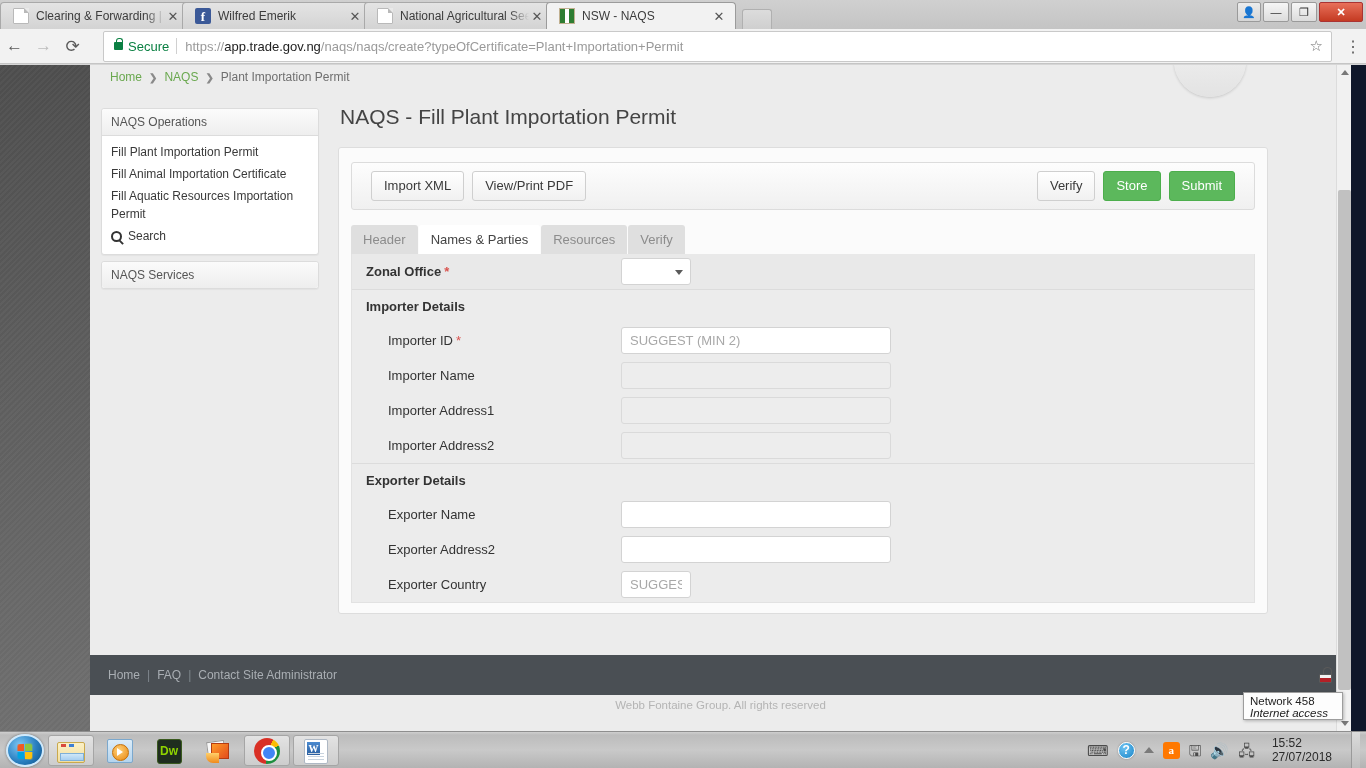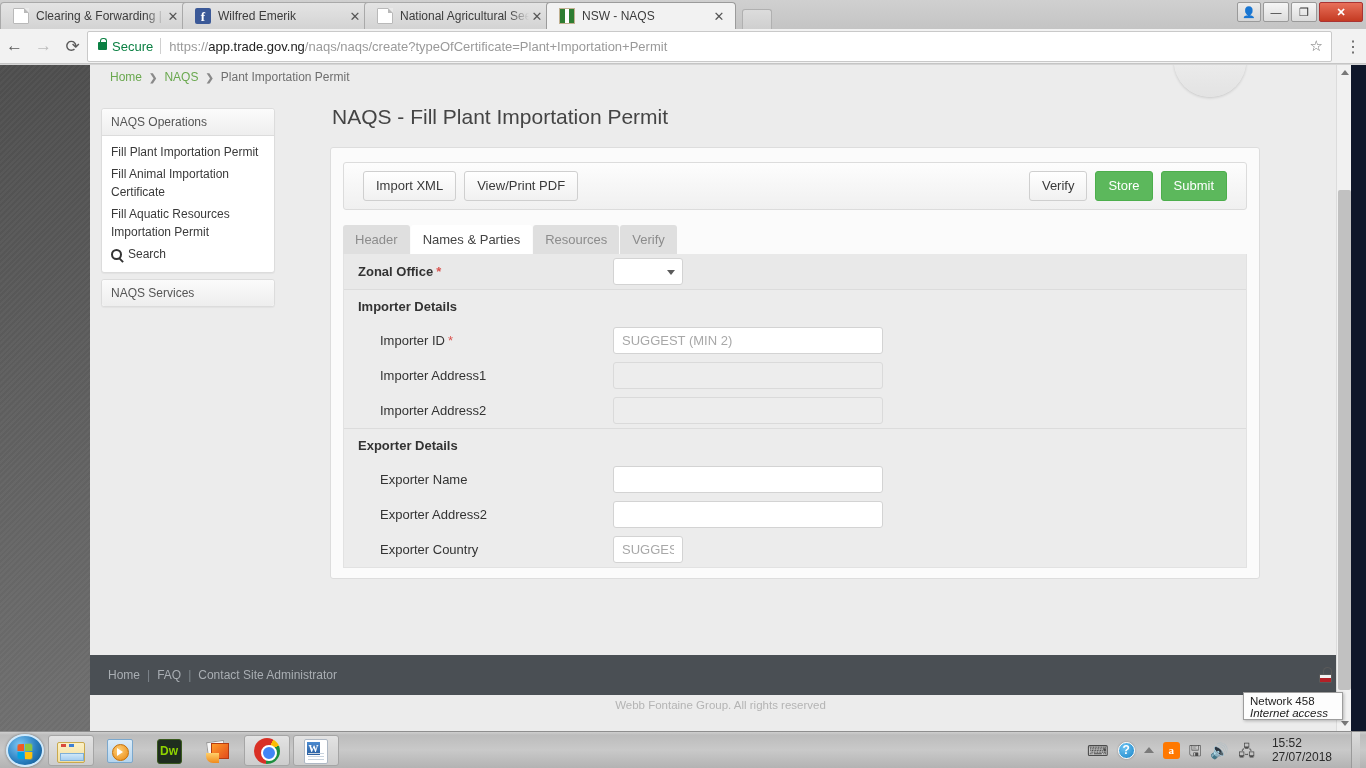--- a/index.html
+++ b/index.html
@@ -91,21 +91,21 @@
     background: #f2f2f2; display: flex; align-items: center;
     border-bottom: 1px solid #c5c5c5;
   }
   .navbtn {
     width: 29px; height: 29px; display: flex; align-items: center;
     justify-content: center; font-size: 17px; color: #5a5a5a;
     cursor: pointer; flex: 0 0 29px;
   }
   .navbtn.dim { color: #bdbdbd; }
   #omnibox {
-    flex: 1 1 auto; height: 31px; margin: 0 8px 0 0;
+    flex: 1 1 auto; height: 31px; margin: 0 8px 0 16px;
     background: #fff; border: 1px solid #c9c9c9; border-radius: 2px;
     display: flex; align-items: center; padding: 0 6px; font-size: 13px;
   }
   #lock {
     width: 9px; height: 8px; background: #0b8043; border-radius: 1px;
     position: relative; margin: 0 5px 0 4px; flex: 0 0 9px;
   }
   #lock::before {
     content: ""; position: absolute; left: 2px; top: -4px;
     width: 5px; height: 5px; border: 1.5px solid #0b8043;
@@ -147,21 +147,21 @@
   
   #breadcrumb {
     position: absolute; left: 20px; top: 5px; font-size: 12px; color: #777;
     display: flex; align-items: center; gap: 7px;
   }
   #breadcrumb a { color: #6aa84f; text-decoration: none; cursor: pointer; }
   #breadcrumb .sep { color: #8a8a8a; font-size: 10px; font-weight: bold; }
   #breadcrumb .cur { color: #6f6f6f; }
 
   
-  #sidebar { position: absolute; left: 11px; top: 43px; width: 174px; }
+  #sidebar { position: absolute; left: 11px; top: 43px; width: 218px; }
   .panel {
     background: #fff; border: 1px solid #dcdcdc; border-radius: 3px;
     margin-bottom: 6px; box-shadow: 0 1px 1px rgba(0,0,0,.04);
   }
   .panel-head {
     background: linear-gradient(#fbfbfb,#eeeeee);
     border-bottom: 1px solid #dcdcdc;
     padding: 6px 9px; font-size: 12px; color: #555;
     border-radius: 3px 3px 0 0;
   }
@@ -175,21 +175,21 @@
   .magnifier {
     width: 11px; height: 11px; border: 2px solid #333; border-radius: 50%;
     position: relative; flex: 0 0 11px; display: inline-block;
   }
   .magnifier::after {
     content: ""; position: absolute; right: -4px; bottom: -3px;
     width: 6px; height: 2px; background: #333; transform: rotate(45deg);
   }
 
   
-  #main { position: absolute; left: 240px; top: 40px; width: 930px; }
+  #main { position: absolute; left: 248px; top: 40px; width: 930px; }
   #page-title { font-size: 21px; color: #444; font-weight: normal; margin: 0 0 18px 2px; }
 
   .card {
     background: #fbfbfb; border: 1px solid #dddddd; border-radius: 3px;
     padding: 14px 12px 10px 12px;
   }
   .btnbar {
     display: flex; align-items: center;
     background: linear-gradient(#fdfdfd,#f0f0f0);
     border: 1px solid #dcdcdc; border-radius: 3px;
@@ -586,20 +586,24 @@
 
             <div class="secthead">Importer Details</div>
 
             <div class="row">
               <div class="lbl indent">
                 <span>Importer ID</span><span class="req">*</span>
               </div>
               <input class="inp" type="text" placeholder="SUGGEST (MIN 2)" style="">
             </div>
 
+            <div class="row">
+              <div class="lbl indent">Importer Name</div>
+              <input class="inp ro" type="text" readonly="" placeholder="" style="">
+            </div>
 
             <div class="row">
               <div class="lbl indent">Importer Address1</div>
               <input class="inp ro" type="text" readonly="" placeholder="" style="">
             </div>
 
             <div class="row">
               <div class="lbl indent">Importer Address2</div>
               <input class="inp ro" type="text" readonly="" placeholder="" style="">
             </div>

